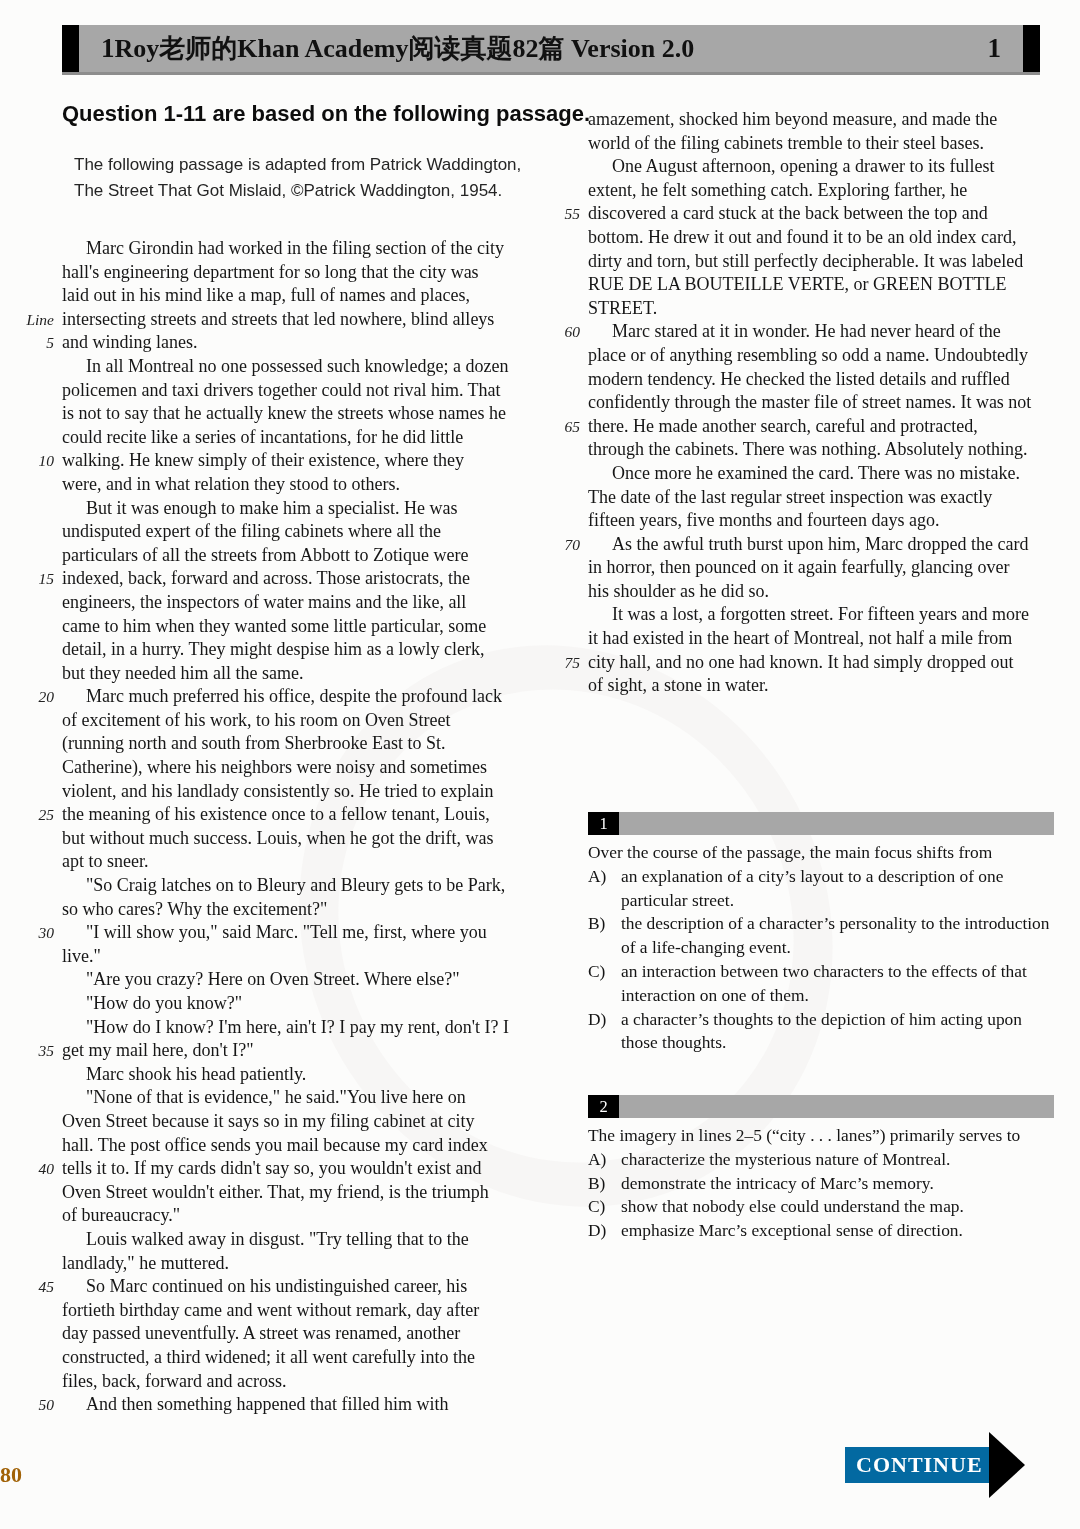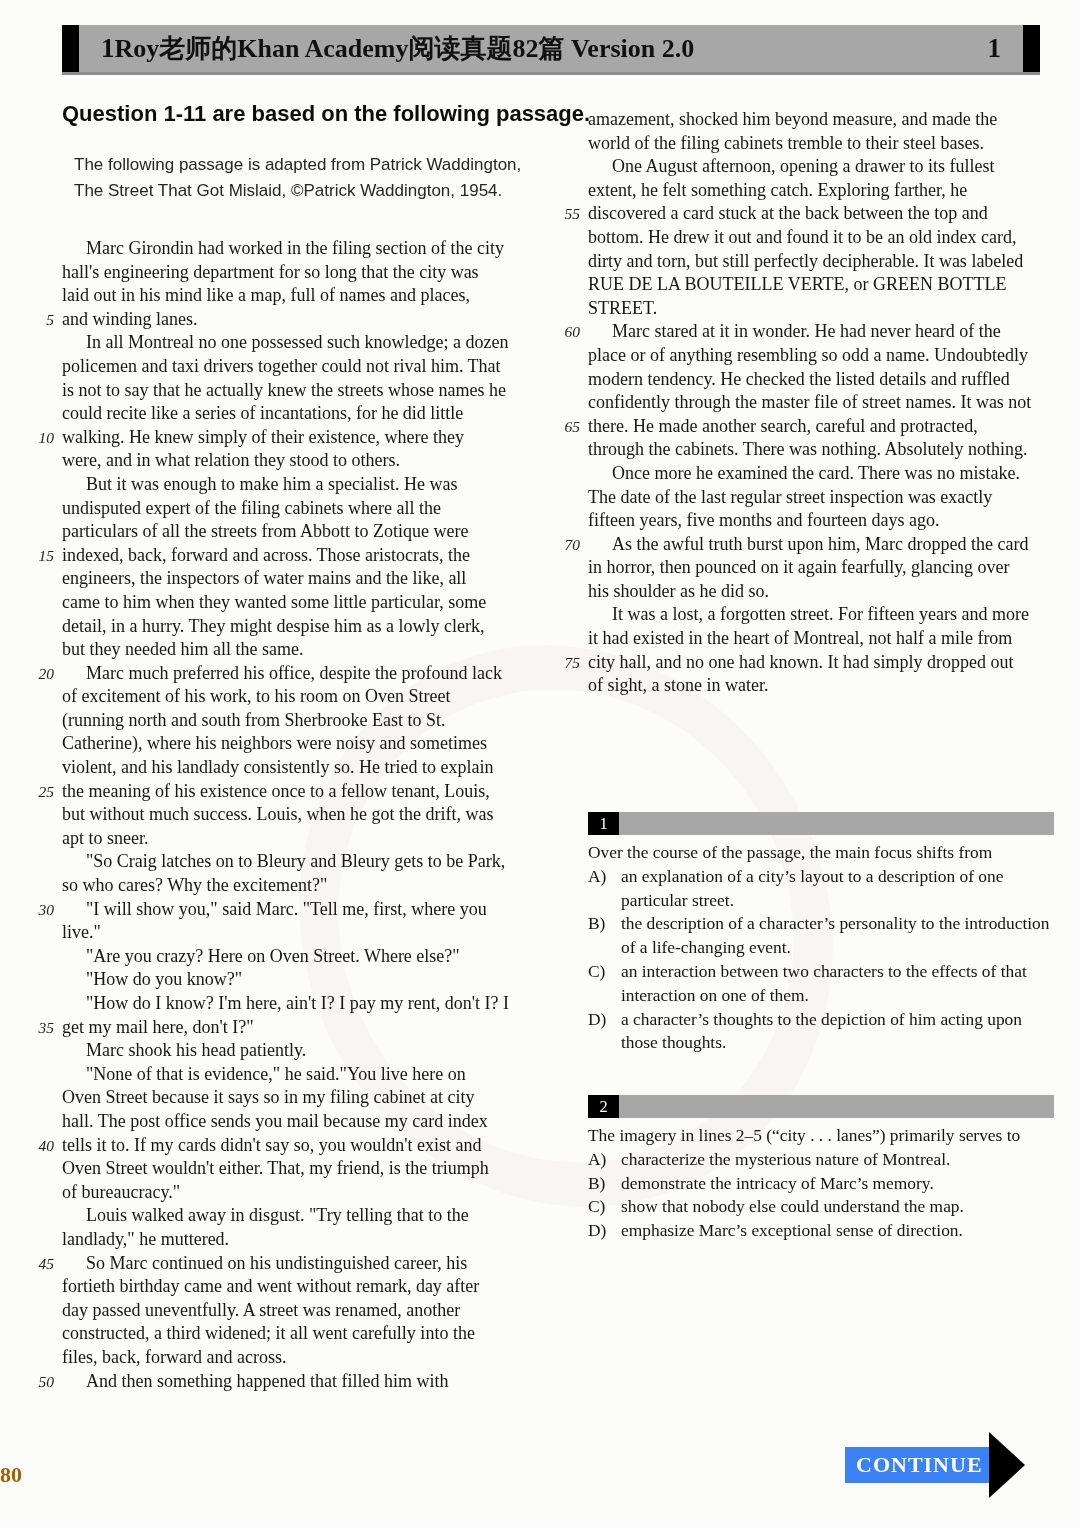--- a/index.html
+++ b/index.html
@@ -38,21 +38,21 @@
         font-size:16.5px;line-height:23px;font-family:"Liberation Serif",serif;}
   .qstem{margin:0;}
   .choice{display:flex;}
   .choice-label{flex:none;width:33px;}
   .choice-text{flex:1;}
 
   
   .page-number{position:absolute;left:0;top:1462px;width:1080px;text-align:left;
                font-weight:bold;font-size:22px;color:#a16207;}
   .continue{position:absolute;left:845px;top:1432px;display:flex;align-items:center;cursor:pointer;}
-  .continue-label{display:block;height:36px;line-height:36px;background:#3b82f6;color:#fff;
+  .continue-label{display:block;height:36px;line-height:36px;background:#0369a1;color:#fff;
                   font-weight:bold;font-size:22px;letter-spacing:1px;padding:0 6px 0 11px;
                   font-family:"Liberation Serif",serif;}
   .continue-arrow{width:0;height:0;border-top:33px solid transparent;border-bottom:33px solid transparent;
                   border-left:36px solid #000;}
 
   
   .watermark{position:absolute;left:240px;top:640px;width:560px;height:480px;opacity:0.05;
              border:46px solid #9a8f86;border-radius:50%;transform:rotate(-28deg) scaleX(0.8);pointer-events:none;}
 </style>
 </head>
@@ -72,20 +72,21 @@
 
   <section class="intro">
     <h2 class="qrange">Question 1-11 are based on the following passage.</h2>
     <p class="source">The following passage is adapted from Patrick Waddington, The Street That Got Mislaid, ©Patrick Waddington, 1954.</p>
   </section>
 
   <div class="passage passage-left">
       <div class="pline indent"><span class="ltext">Marc Girondin had worked in the filing section of the city</span></div>
       <div class="pline"><span class="ltext">hall's engineering department for so long that the city was</span></div>
       <div class="pline"><span class="ltext">laid out in his mind like a map, full of names and places,</span></div>
+      <div class="pline"><span class="lnum">Line</span><span class="ltext">intersecting streets and streets that led nowhere, blind alleys</span></div>
       <div class="pline"><span class="lnum">5</span><span class="ltext">and winding lanes.</span></div>
       <div class="pline indent"><span class="ltext">In all Montreal no one possessed such knowledge; a dozen</span></div>
       <div class="pline"><span class="ltext">policemen and taxi drivers together could not rival him. That</span></div>
       <div class="pline"><span class="ltext">is not to say that he actually knew the streets whose names he</span></div>
       <div class="pline"><span class="ltext">could recite like a series of incantations, for he did little</span></div>
       <div class="pline"><span class="lnum">10</span><span class="ltext">walking. He knew simply of their existence, where they</span></div>
       <div class="pline"><span class="ltext">were, and in what relation they stood to others.</span></div>
       <div class="pline indent"><span class="ltext">But it was enough to make him a specialist. He was</span></div>
       <div class="pline"><span class="ltext">undisputed expert of the filing cabinets where all the</span></div>
       <div class="pline"><span class="ltext">particulars of all the streets from Abbott to Zotique were</span></div>

